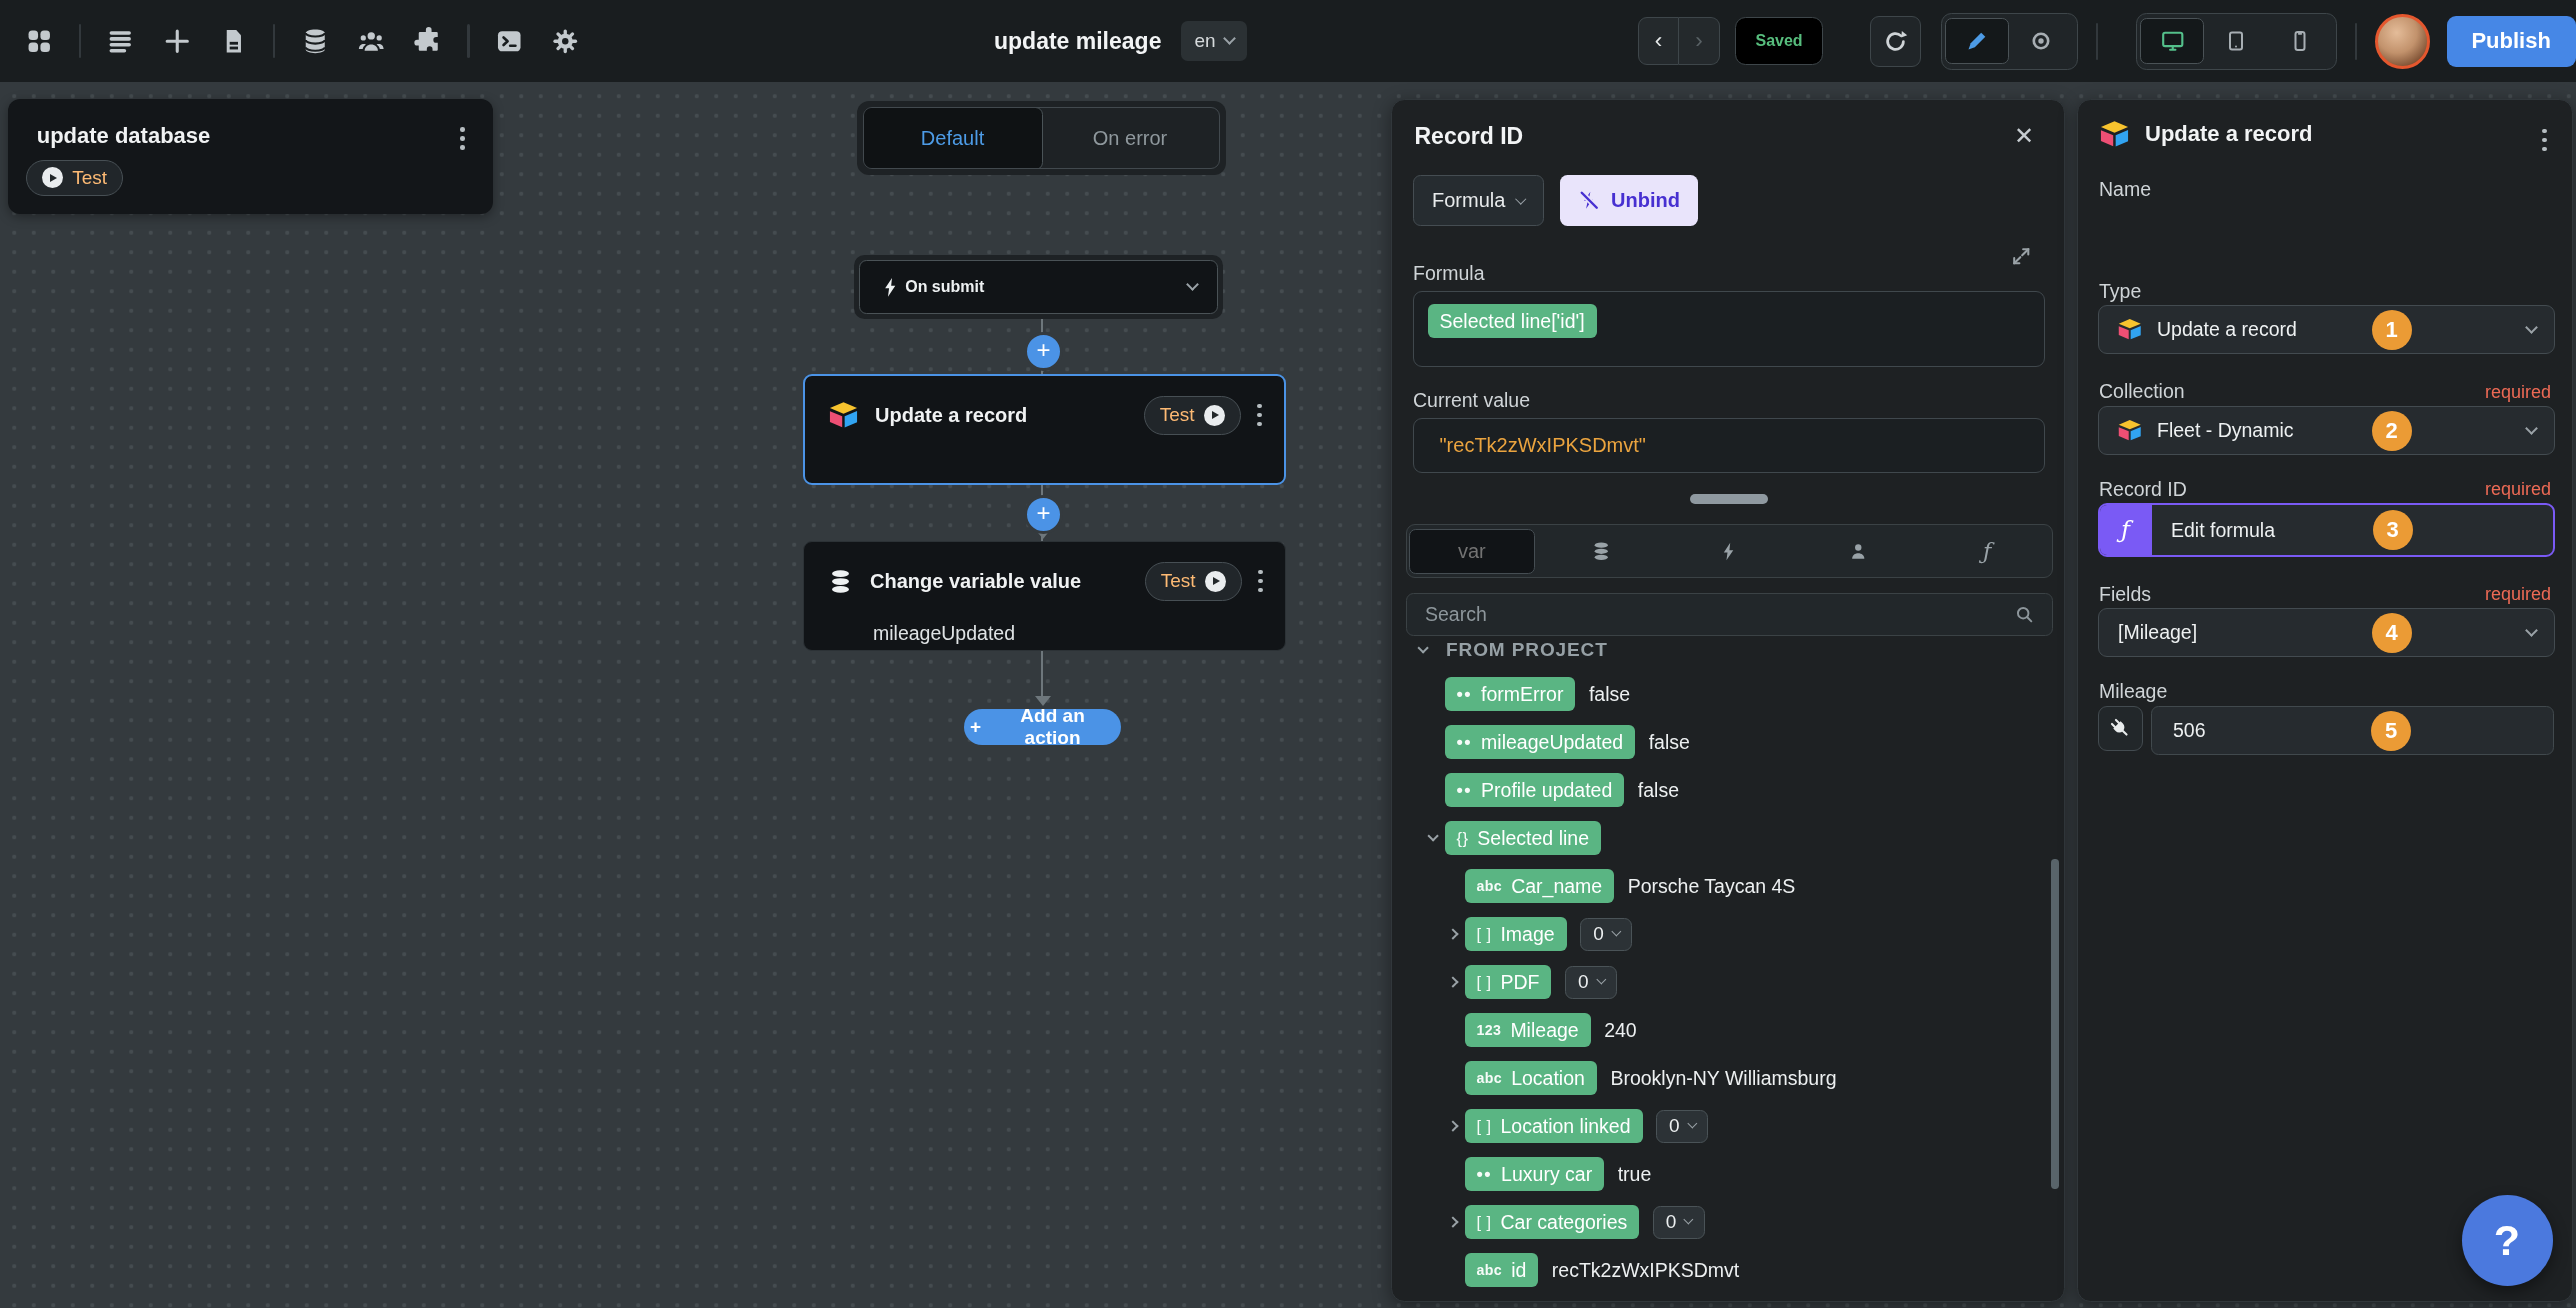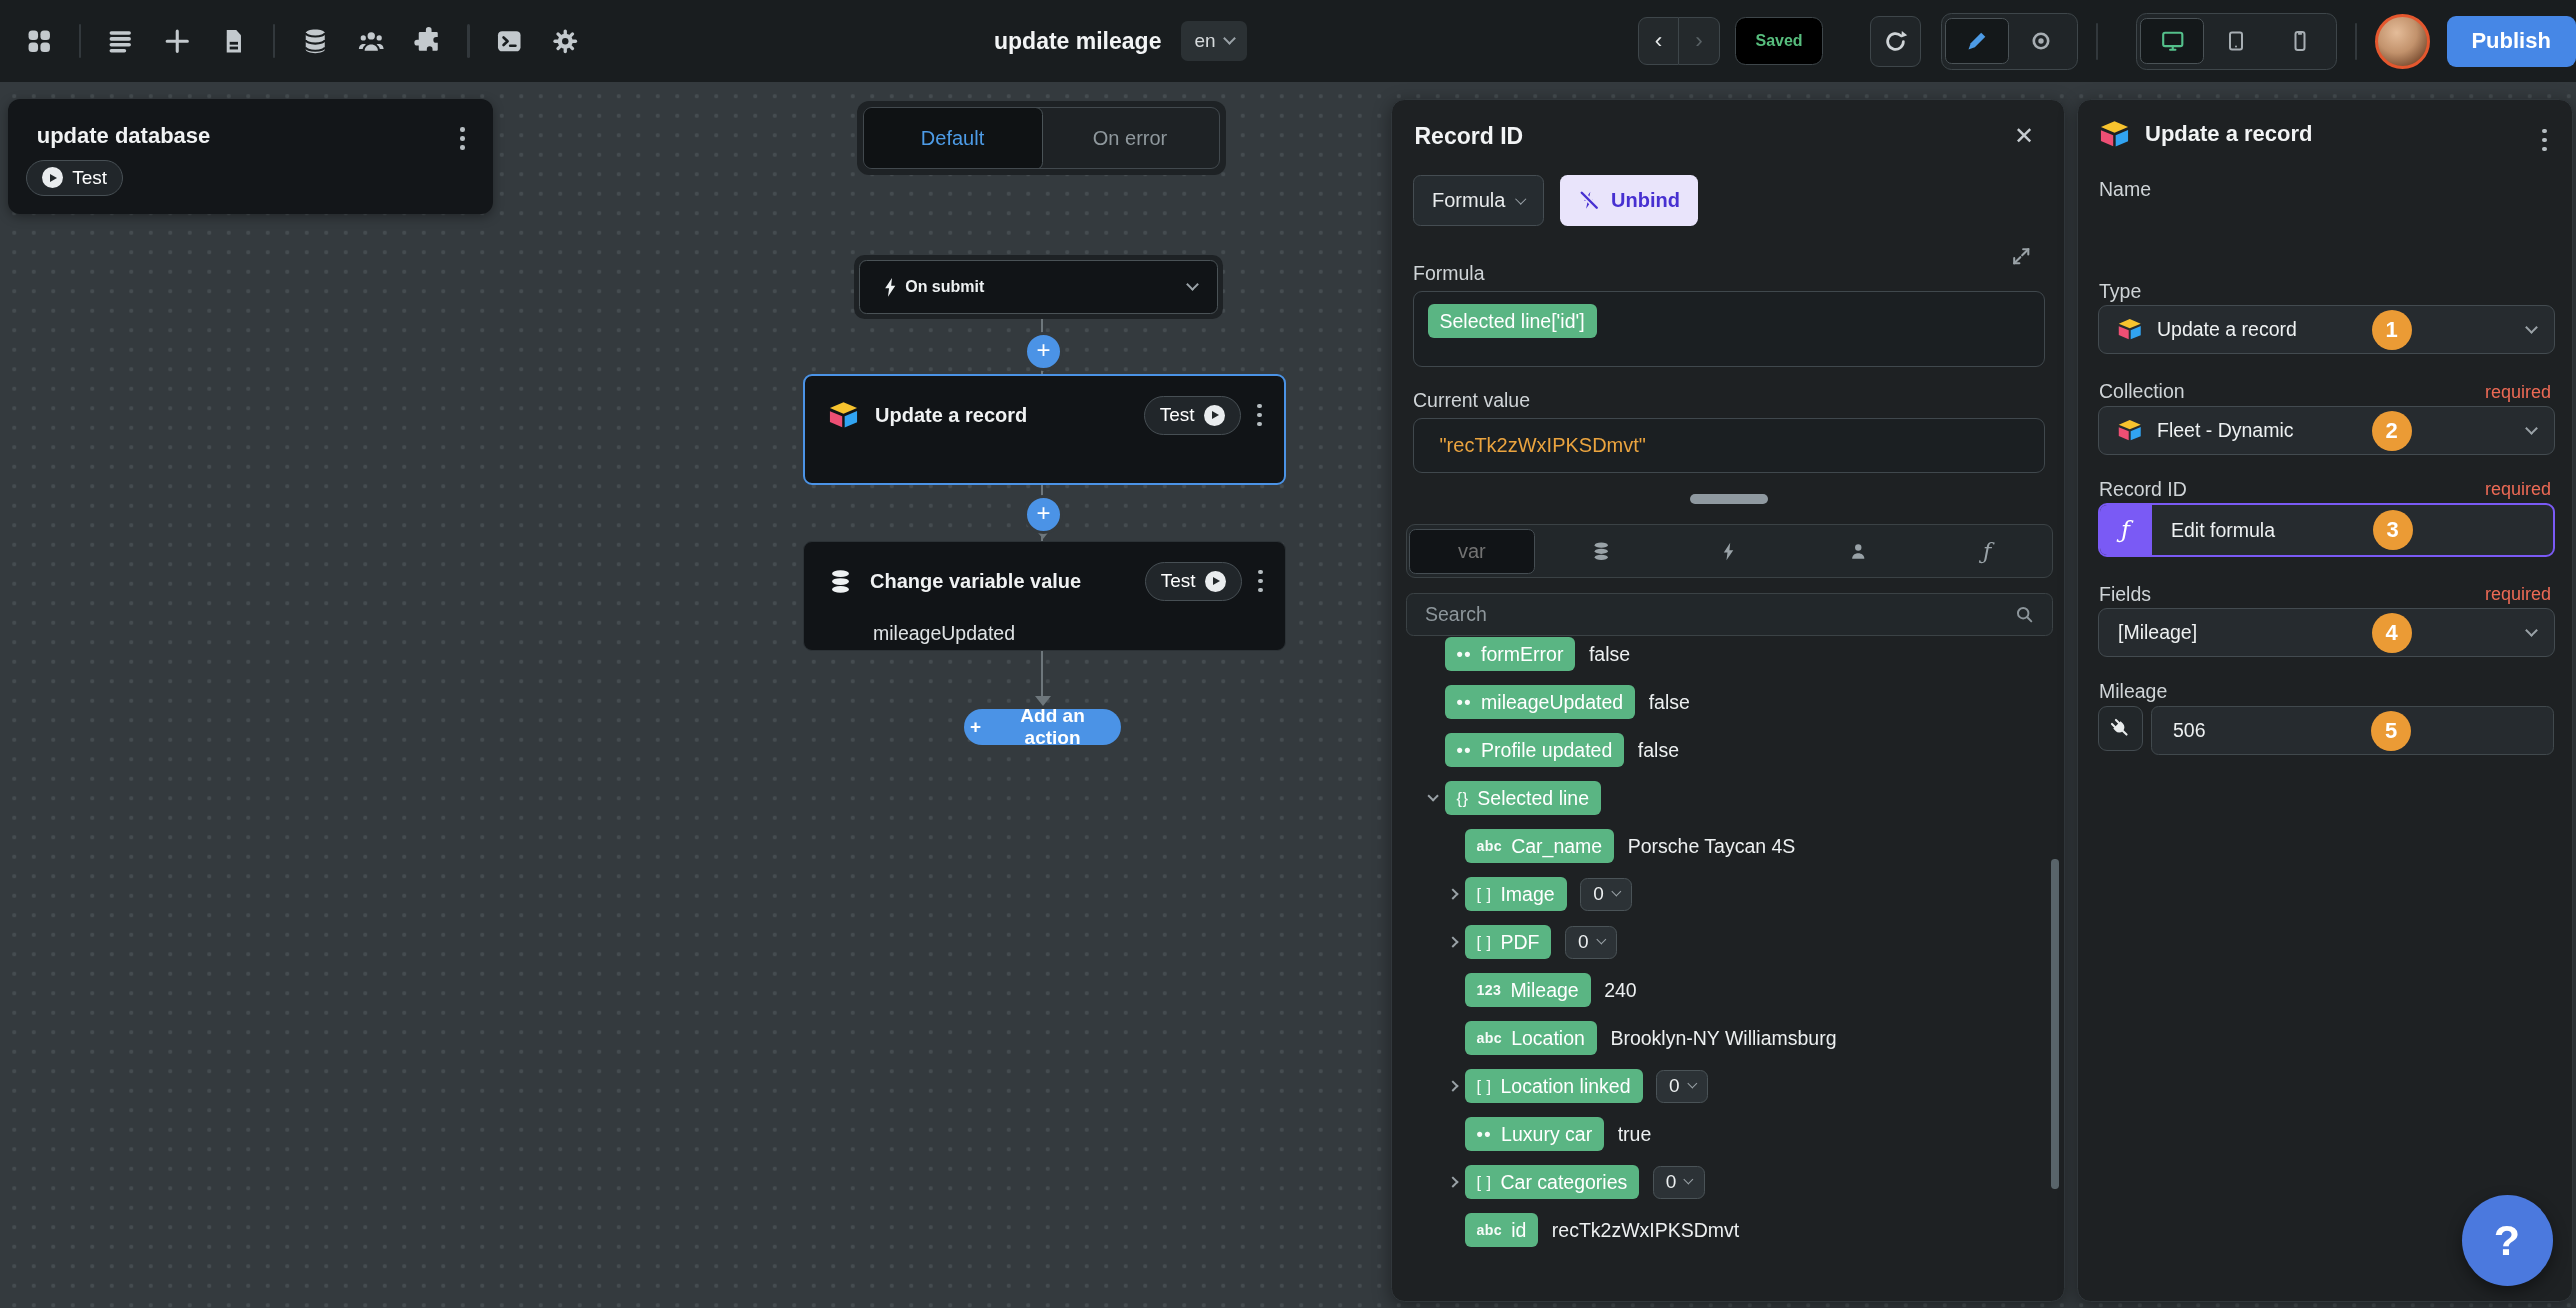--- a/index.html
+++ b/index.html
@@ -30,21 +30,21 @@
   .publish-btn{margin-left:16.5px;width:129px;height:51px;border:none;border-radius:9px;background:#4687e6;color:#fff;font-size:22px;font-weight:700;cursor:pointer;}
 
   
   #canvas{position:absolute;left:0;top:82px;width:2576px;height:1226px;
     background-color:#343a3e;
     background-image:radial-gradient(circle,#454c50 1.9px,transparent 2.3px);
     background-size:19.5px 19.5px;background-position:4.5px 4.5px;}
   .flow-card{position:absolute;left:8.2px;top:16.5px;width:485px;height:115px;background:#131619;border-radius:12px;box-shadow:0 3px 10.5px rgba(0,0,0,.35);padding-left:24px;}
   .flow-card .fc-title{position:absolute;left:28.5px;top:24px;font-size:22px;font-weight:700;color:#f0f2f3;}
   .flow-card .kebab{position:absolute;right:25.5px;top:25.5px;}
-  .test-pill{display:inline-flex;align-items:center;gap:9px;height:36px;padding:0 15px;border:1.5px solid #474f54;border-radius:19.5px;background:#21262a;color:#ffffff;font-size:19px;cursor:pointer;}
+  .test-pill{display:inline-flex;align-items:center;gap:9px;height:36px;padding:0 15px;border:1.5px solid #474f54;border-radius:19.5px;background:#21262a;color:#fdba74;font-size:19px;cursor:pointer;}
   .flow-card .test-pill{position:absolute;left:18px;top:61px;}
   .play-circ{width:21px;height:21px;border-radius:50%;background:#e9ecee;display:inline-flex;align-items:center;justify-content:center;}
   .play-circ::after{content:"";display:block;margin-left:2.2px;border-left:7.5px solid #22272a;border-top:4.5px solid transparent;border-bottom:4.5px solid transparent;}
   .kebab{display:flex;flex-direction:column;gap:4.5px;background:none;border:none;cursor:pointer;padding:3px;}
   .kebab b{width:4.5px;height:4.5px;border-radius:50%;background:#b6bdc1;}
 
   .branch-tabs{position:absolute;left:857px;top:19px;width:369px;height:74px;background:#1e2225;border-radius:12px;padding:6px;}
   .branch-tabs .bt-inner{width:100%;height:100%;border:1.5px solid #42494e;border-radius:9px;display:flex;overflow:hidden;}
   .bt-seg{flex:1;display:flex;align-items:center;justify-content:center;font-size:20px;cursor:pointer;color:#8f989d;}
   .bt-seg.active{background:#0f1214;border:1.5px solid #4a5357;border-radius:7.5px;margin:-1.5px;color:#4d9be6;flex:0 0 180px;}
@@ -446,20 +446,26 @@
 
     <div class="search-box">
       <input placeholder="Search" style="">
       <svg viewBox="0 0 24 24" width="21" height="21">
           <circle cx="10.5" cy="10.5" r="6" stroke="#8d969b" stroke-width="2.2" fill="none"></circle>
           <path d="M15.2 15.2l4.6 4.6" stroke="#8d969b" stroke-width="2.2" stroke-linecap="round"></path>
         </svg>
     </div>
 
     <div class="tree">
+      <div class="sect-row">
+        <span class="chev down">
+            <i></i>
+          </span>
+        <span class="s-label">FROM PROJECT</span>
+      </div>
       <div id="tree-rows">
           <div class="trow lvl1">
             <span class="chev"></span>
             <span class="chip">
               <span class="cicon tbool">••</span>
               <span class="clabel">formError</span>
             </span>
             <span class="tval">false</span>
           </div>
           <div class="trow lvl1">

